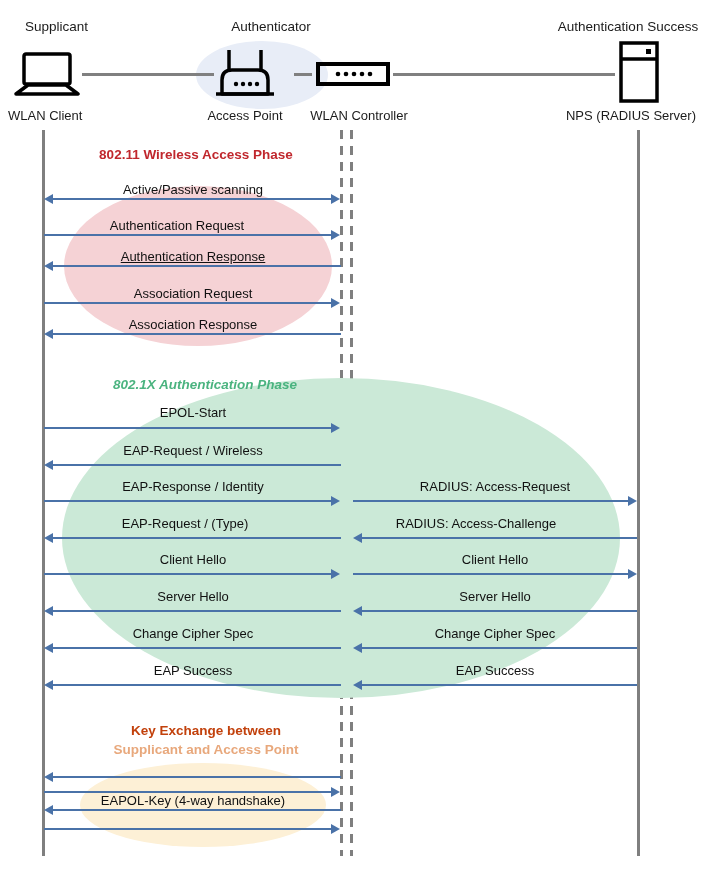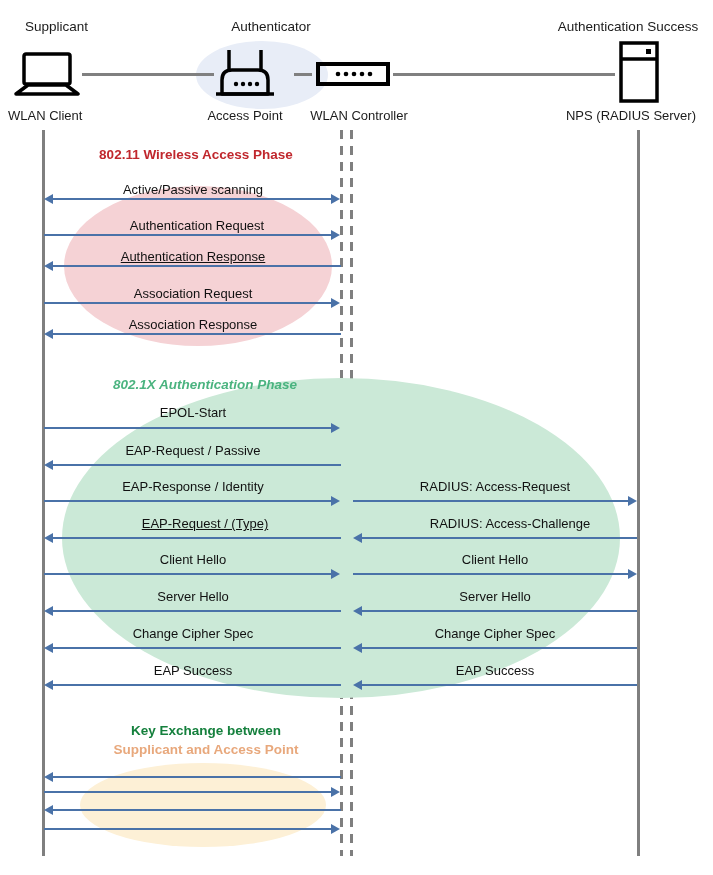--- a/index.html
+++ b/index.html
@@ -164,21 +164,21 @@
   <div class="lifeline-solid" style="left:637px; top:130px; height:726px;"></div>
 
   <div class="phase-ellipse" style="left:64px; top:186px; width:268px; height:160px; background:#f5d2d5;"></div>
   <div class="phase-title" style="left:66px; top:145px; width:260px; color:#c0272d;">802.11 Wireless Access Phase</div>
 
   <div class="msg-label" style="left:44px; top:182px; width:298px;">Active/Passive scanning</div>
   <div class="msg-line" style="left:49px; top:198px; width:289px;"></div>
   <div class="arrowhead left" style="left:44px; top:194px;"></div>
   <div class="arrowhead right" style="left:331px; top:194px;"></div>
 
-  <div class="msg-label" style="left:48px; top:218px; width:298px;">Authentication Request</div>
+  <div class="msg-label" style="left:28px; top:218px; width:298px;">Authentication Request</div>
   <div class="msg-line" style="left:44px; top:234px; width:294px;"></div>
   <div class="arrowhead right" style="left:331px; top:230px;"></div>
 
   <div class="msg-label" style="left:44px; top:249px; width:298px;text-decoration:underline;">Authentication Response</div>
   <div class="msg-line" style="left:49px; top:265px; width:292px;"></div>
   <div class="arrowhead left" style="left:44px; top:261px;"></div>
 
   <div class="msg-label" style="left:44px; top:286px; width:298px;">Association Request</div>
   <div class="msg-line" style="left:44px; top:302px; width:294px;"></div>
   <div class="arrowhead right" style="left:331px; top:298px;"></div>
@@ -187,29 +187,29 @@
   <div class="msg-line" style="left:49px; top:333px; width:292px;"></div>
   <div class="arrowhead left" style="left:44px; top:329px;"></div>
 
   <div class="phase-ellipse" style="left:62px; top:378px; width:558px; height:320px; background:#cbe9d7;"></div>
   <div class="phase-title" style="left:82px; top:375px; width:246px; color:#4ab37f;font-style:italic;">802.1X Authentication Phase</div>
 
   <div class="msg-label" style="left:44px; top:405px; width:298px;">EPOL-Start</div>
   <div class="msg-line" style="left:44px; top:427px; width:294px;"></div>
   <div class="arrowhead right" style="left:331px; top:423px;"></div>
 
-  <div class="msg-label" style="left:44px; top:443px; width:298px;">EAP-Request / Passive</div>
+  <div class="msg-label" style="left:44px; top:443px; width:298px;">EAP-Request / Wireless</div>
   <div class="msg-line" style="left:49px; top:464px; width:292px;"></div>
   <div class="arrowhead left" style="left:44px; top:460px;"></div>
 
   <div class="msg-label" style="left:44px; top:479px; width:298px;text-align:center;">EAP-Response / Identity</div>
   <div class="msg-line" style="left:44px; top:500px; width:294px;"></div>
   <div class="arrowhead right" style="left:331px; top:496px;"></div>
 
-  <div class="msg-label" style="left:56px; top:516px; width:298px;text-decoration:underline;">EAP-Request / (Type)</div>
+  <div class="msg-label" style="left:36px; top:516px; width:298px;">EAP-Request / (Type)</div>
   <div class="msg-line" style="left:49px; top:537px; width:292px;"></div>
   <div class="arrowhead left" style="left:44px; top:533px;"></div>
 
   <div class="msg-label" style="left:44px; top:552px; width:298px;">Client Hello</div>
   <div class="msg-line" style="left:44px; top:573px; width:294px;"></div>
   <div class="arrowhead right" style="left:331px; top:569px;"></div>
 
   <div class="msg-label" style="left:44px; top:589px; width:298px;">Server Hello</div>
   <div class="msg-line" style="left:49px; top:610px; width:292px;"></div>
   <div class="arrowhead left" style="left:44px; top:606px;"></div>
@@ -219,49 +219,50 @@
   <div class="arrowhead left" style="left:44px; top:643px;"></div>
 
   <div class="msg-label" style="left:44px; top:663px; width:298px;">EAP Success</div>
   <div class="msg-line" style="left:49px; top:684px; width:292px;"></div>
   <div class="arrowhead left" style="left:44px; top:680px;"></div>
 
   <div class="msg-label" style="left:353px; top:479px; width:284px;">RADIUS: Access-Request</div>
   <div class="msg-line" style="left:353px; top:500px; width:277px;"></div>
   <div class="arrowhead right" style="left:628px; top:496px;"></div>
 
-  <div class="msg-label" style="left:368px; top:516px; width:284px;">RADIUS: Access-Challenge</div>
+  <div class="msg-label" style="left:334px; top:516px; width:284px;">RADIUS: Access-Challenge</div>
   <div class="msg-line" style="left:358px; top:537px; width:279px;"></div>
   <div class="arrowhead left" style="left:353px; top:533px;"></div>
 
   <div class="msg-label" style="left:353px; top:552px; width:284px;">Client Hello</div>
   <div class="msg-line" style="left:353px; top:573px; width:277px;"></div>
   <div class="arrowhead right" style="left:628px; top:569px;"></div>
 
   <div class="msg-label" style="left:353px; top:589px; width:284px;">Server Hello</div>
   <div class="msg-line" style="left:358px; top:610px; width:279px;"></div>
   <div class="arrowhead left" style="left:353px; top:606px;"></div>
 
   <div class="msg-label" style="left:353px; top:626px; width:284px;">Change Cipher Spec</div>
   <div class="msg-line" style="left:358px; top:647px; width:279px;"></div>
   <div class="arrowhead left" style="left:353px; top:643px;"></div>
 
   <div class="msg-label" style="left:353px; top:663px; width:284px;">EAP Success</div>
   <div class="msg-line" style="left:358px; top:684px; width:279px;"></div>
   <div class="arrowhead left" style="left:353px; top:680px;"></div>
 
   <div class="phase-ellipse" style="left:80px; top:763px; width:246px; height:84px; background:#fdf0d6;"></div>
-  <div class="phase-title" style="left:82px; top:721px; width:248px; color:#15803d;">Key Exchange between</div>
+  <div class="phase-title" style="left:82px; top:721px; width:248px; color:#c2410c;">Key Exchange between</div>
   <div class="phase-title" style="left:82px; top:740px; width:248px; color:#e8a87c;">Supplicant and Access Point</div>
 
   <div class="msg-line" style="left:49px; top:776px; width:292px;"></div>
   <div class="arrowhead left" style="left:44px; top:772px;"></div>
 
   <div class="msg-line" style="left:44px; top:791px; width:294px;"></div>
   <div class="arrowhead right" style="left:331px; top:787px;"></div>
 
+  <div class="msg-label" style="left:44px; top:793px; width:298px;">EAPOL-Key (4-way handshake)</div>
   <div class="msg-line" style="left:49px; top:809px; width:292px;"></div>
   <div class="arrowhead left" style="left:44px; top:805px;"></div>
 
   <div class="msg-line" style="left:44px; top:828px; width:294px;"></div>
   <div class="arrowhead right" style="left:331px; top:824px;"></div>
 
 </div>
 
 </body></html>

